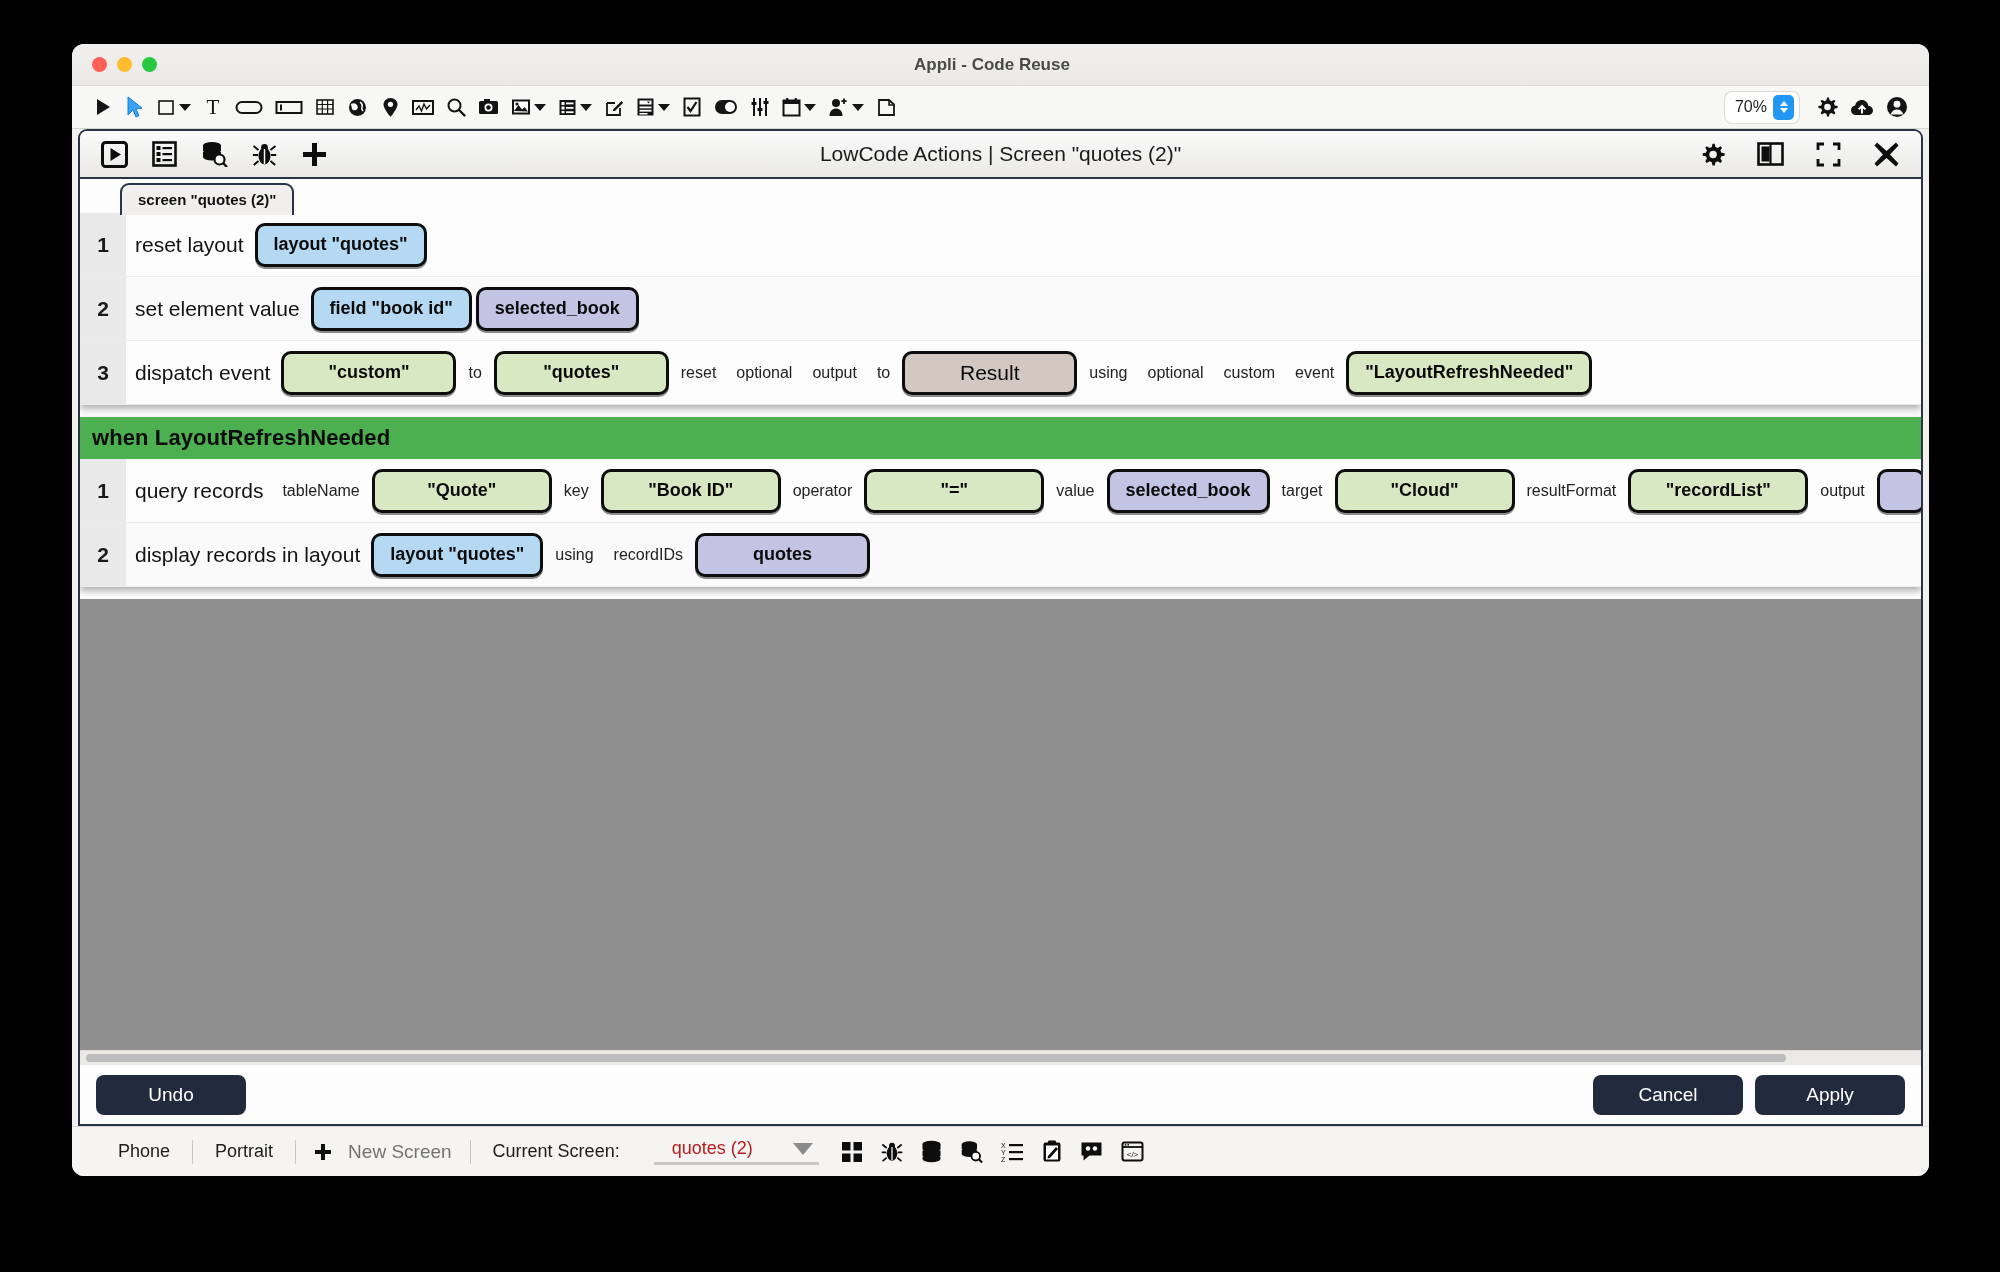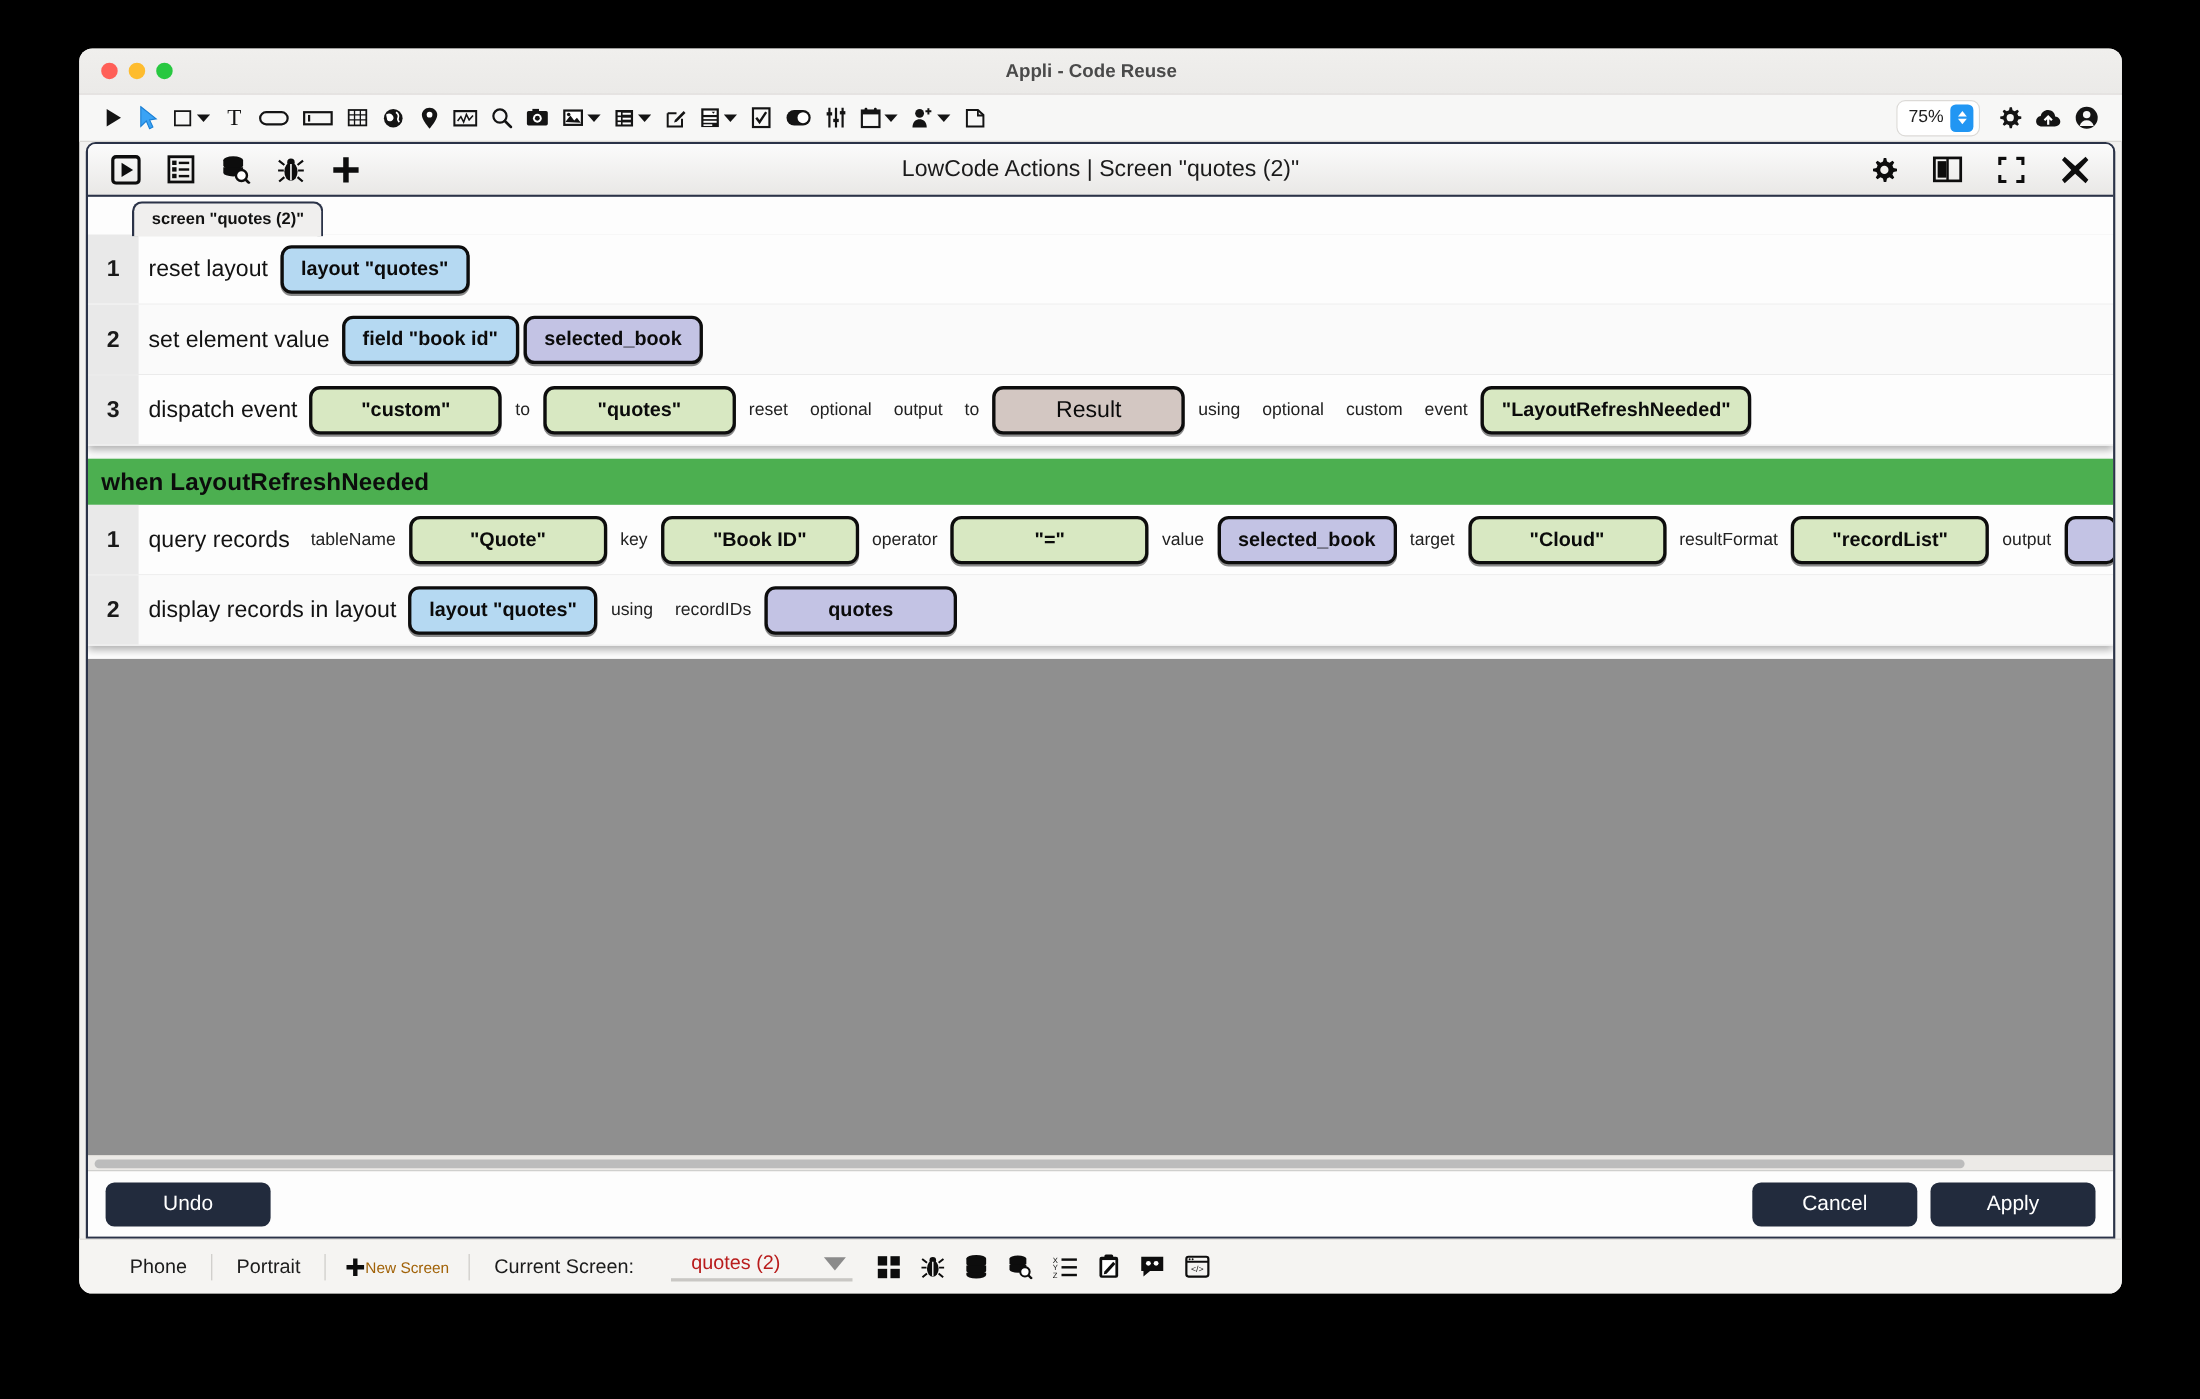--- a/index.html
+++ b/index.html
@@ -209,21 +209,21 @@
 
   
   #statusbar {
     flex: 0 0 50px; background: #f5f4f2;
     border-top: 1px solid #d9d7d4;
     display: flex; align-items: center; padding: 0 24px;
     gap: 0;
   }
   .sb-item { font-size: 18px; color: #1c1c1c; padding: 0 22px; }
   .sb-div { width: 1px; height: 24px; background: #c9c7c4; }
-  .sb-btn { display: flex; align-items: center; gap: 0; font-size: 14px; color: #a16207; padding: 0 18px; }
+  .sb-btn { display: flex; align-items: center; gap: 16px; font-size: 19px; color: #737373; padding: 0 18px; }
   #screen-select {
     display: flex; align-items: center; gap: 40px;
     border-bottom: 3px solid #c9c7c4;
     padding: 0 6px 3px 18px; margin-left: 12px;
   }
   #screen-select .val { font-size: 18px; color: #b91c1c; }
   .tri-down {
     width: 0; height: 0;
     border-left: 10px solid transparent;
     border-right: 10px solid transparent;
@@ -419,21 +419,21 @@
     <div class="tbtn">
       <svg width="19" height="20" viewBox="0 0 19 20">
           <path d="M2 3 L12 3 L17 7.5 L17 18 L2 18 Z" fill="none" stroke="#141414" stroke-width="1.8"></path>
           <path d="M12 3 L12 8 L17 8" fill="none" stroke="#141414" stroke-width="1.6"></path>
         </svg>
     </div>
 
     <div class="tb-spacer"></div>
 
     <div id="zoombox">
-      <span id="zoomval">75%</span>
+      <span id="zoomval">70%</span>
       <div id="zoomstep">
         <div class="stepchev up"></div>
         <div class="stepchev down"></div>
       </div>
     </div>
 
     <div class="tbtn">
       <svg width="22" height="22" viewBox="0 0 22 22">
           <path d="M11 1.5 L13 1.5 L13.6 4.3 L15.6 5.2 L18 3.7 L19.4 5.1 L17.9 7.5 L18.8 9.5 L21.6 10 L21.6 12 L18.8 12.6 L17.9 14.6 L19.4 17 L18 18.4 L15.6 16.9 L13.6 17.8 L13 20.6 L11 20.6 L10.4 17.8 L8.4 16.9 L6 18.4 L4.6 17 L6.1 14.6 L5.2 12.6 L2.4 12 L2.4 10 L5.2 9.5 L6.1 7.5 L4.6 5.1 L6 3.7 L8.4 5.2 L10.4 4.3 Z" fill="#141414"></path>
           <circle cx="11.5" cy="11" r="3.3" fill="#f7f7f6"></circle>

